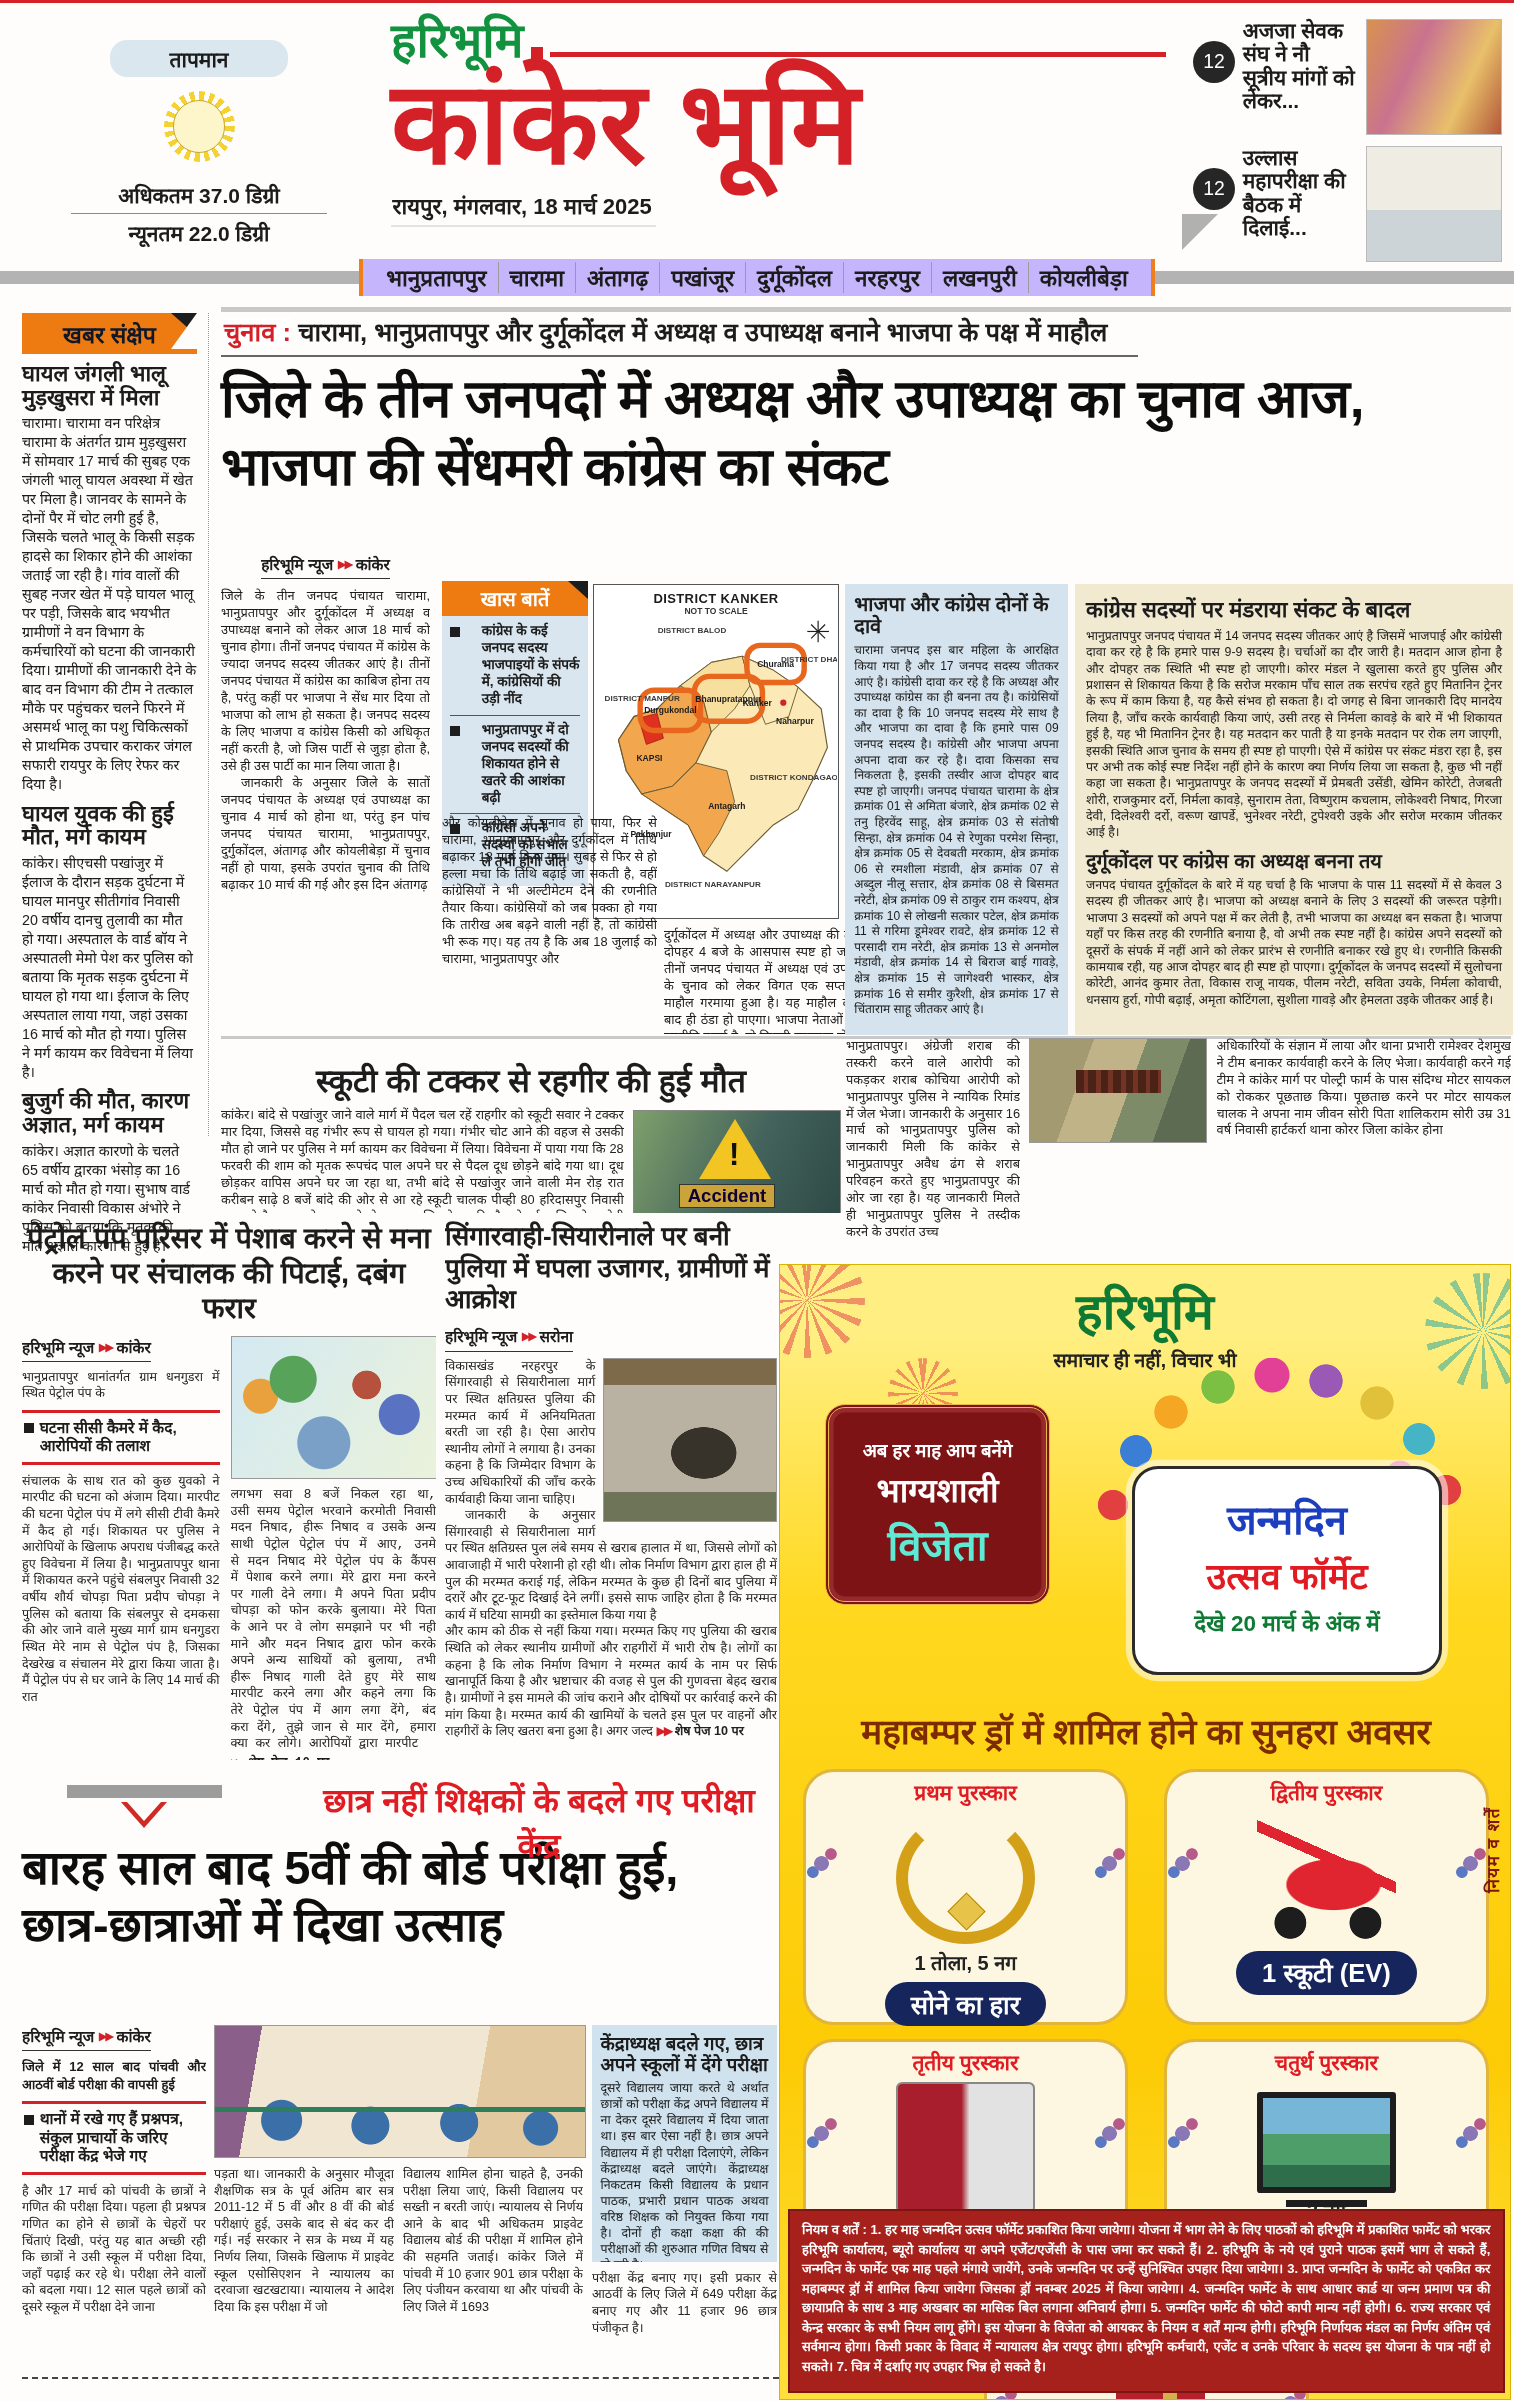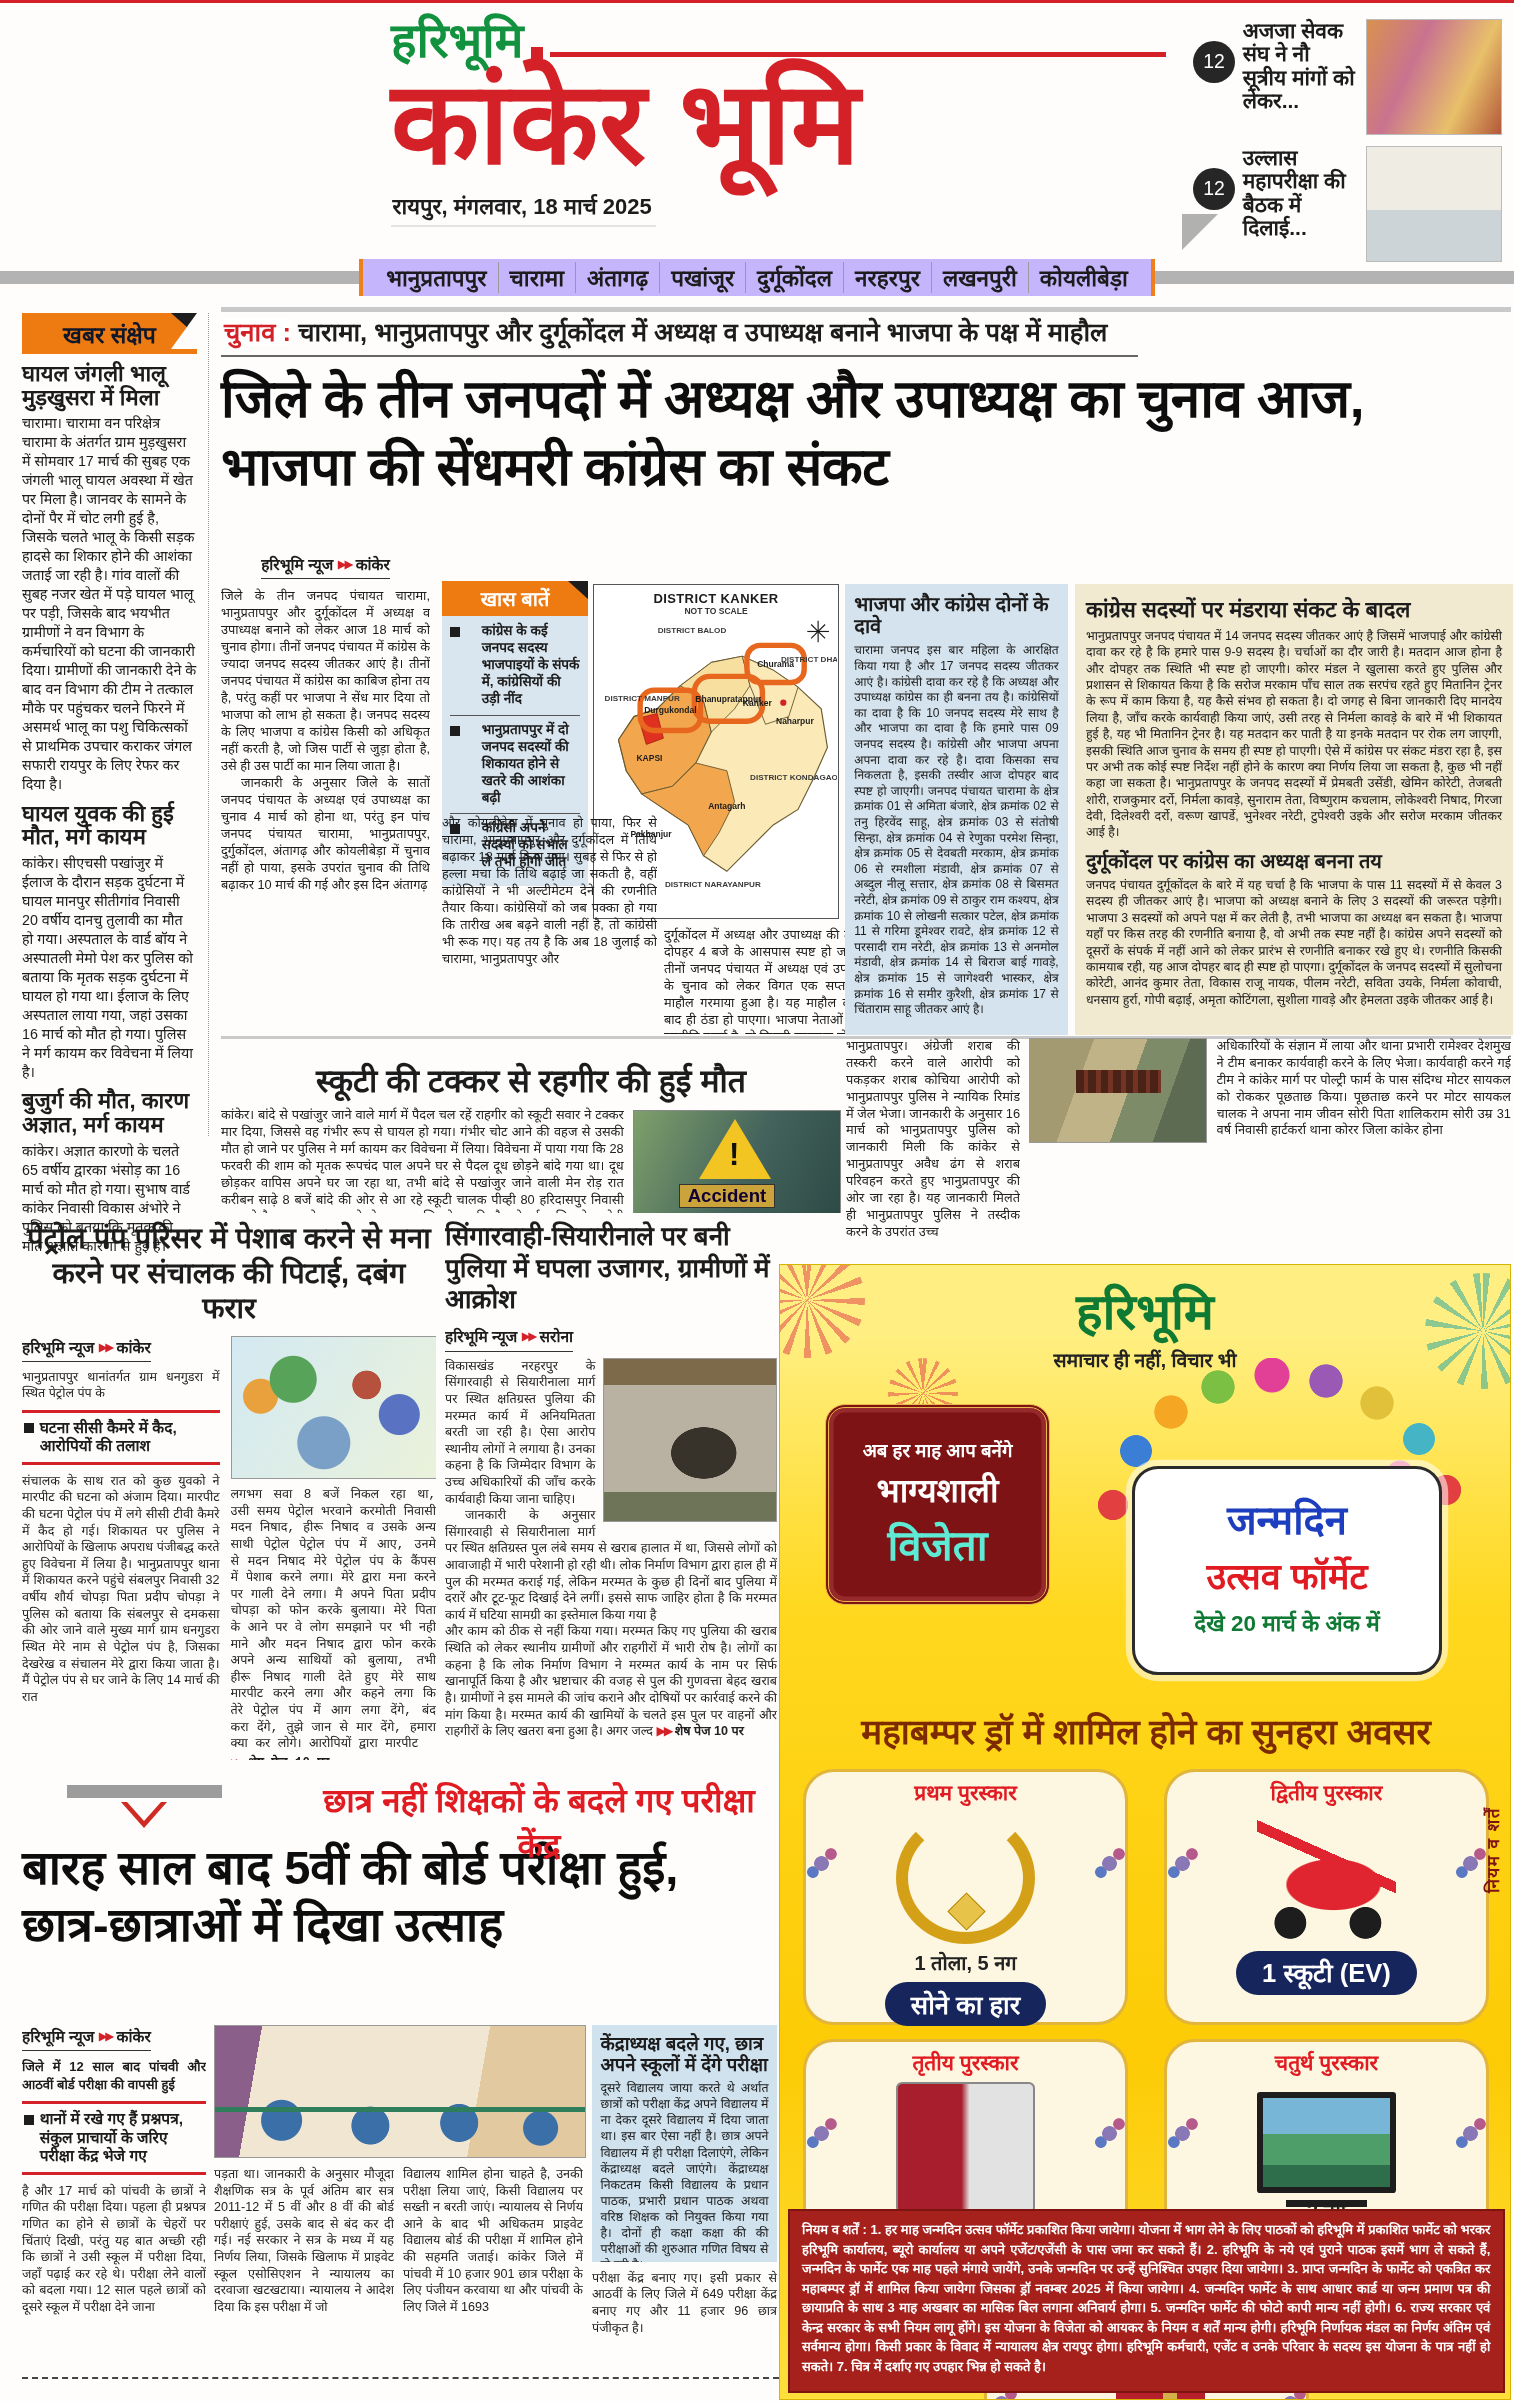--- a/index.html
+++ b/index.html
@@ -269,20 +269,26 @@
               border:2.3px solid #7c1410; color:#fff; padding:9.3px 12.4px; overflow:hidden; }
   .ad-terms p { font-size:13px; font-weight:bold; line-height:1.5; text-align:justify; }
 
   svg text { font-family:"Liberation Sans","DejaVu Sans",sans-serif; }
 </style>
 </head>
 <body>
 
 <div id="page">
 
+  <div class="temp">
+    <div class="temp-pill">तापमान</div>
+    <div class="sun"></div>
+    <div class="temp-max">अधिकतम 37.0 डिग्री</div>
+    <div class="temp-min">न्यूनतम 22.0 डिग्री</div>
+  </div>
 
   <div class="masthead">
     <div class="mast-top">
       <span class="mast-brand">हरिभूमि</span>
       <span class="mast-sq"></span>
       <span class="mast-rule"></span>
     </div>
     <div class="mast-title">कांकेर भूमि</div>
     <div class="mast-date">रायपुर, मंगलवार, 18 मार्च 2025</div>
   </div>

